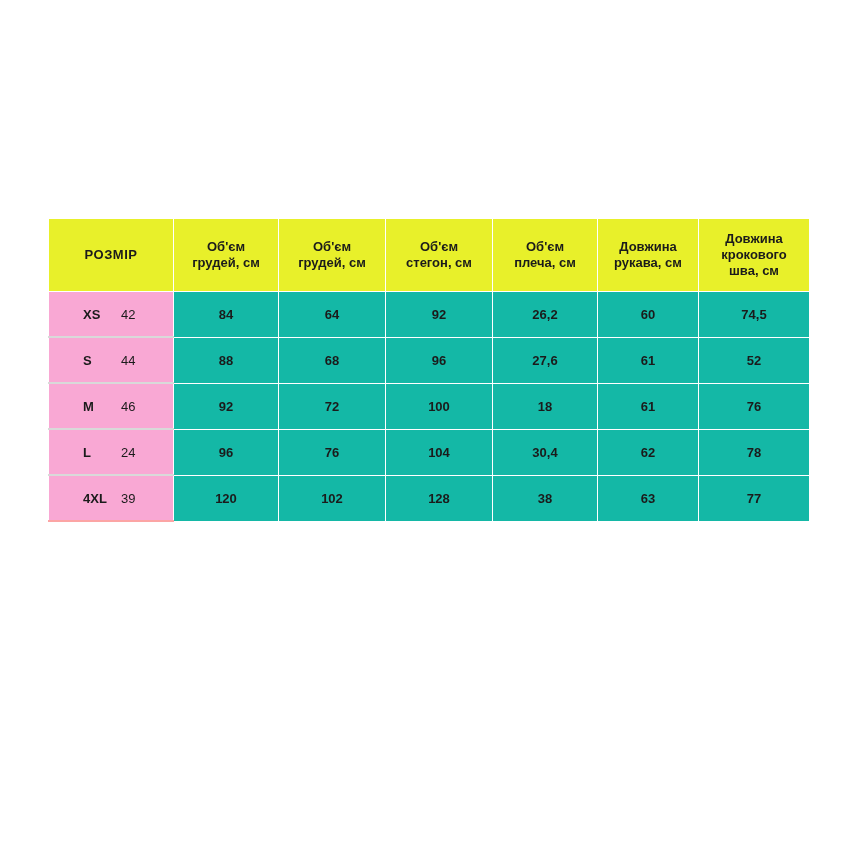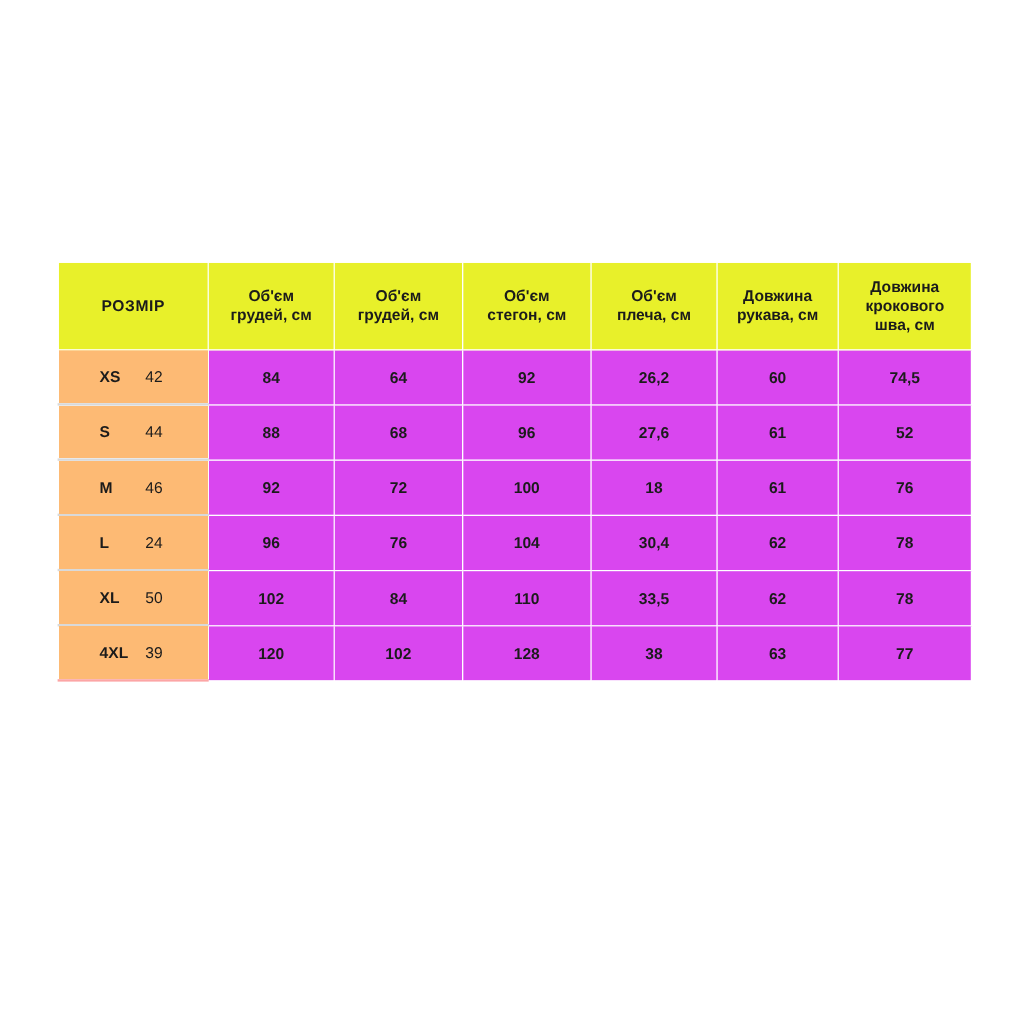--- a/index.html
+++ b/index.html
@@ -50,28 +50,28 @@
   }
   thead th.col-chest { width: 104px; }
   thead th.col-waist { width: 106px; }
   thead th.col-hips  { width: 106px; }
   thead th.col-shoulder { width: 104px; }
   thead th.col-sleeve { width: 100px; }
   thead th.col-inseam { width: 110px; }
 
   tbody td {
     height: 44px;
-    background: #d946ef;
+    background: #14b8a6;
     border-left: 1px solid #ffffff;
     border-right: 1px solid #ffffff;
     border-top: none;
     border-bottom: 2px solid #ffffff;
   }
   tbody td.size-cell {
-    background: #fdba74;
+    background: #f9a8d4;
     position: relative;
   }
   tbody td.size-cell .letter {
     position: absolute;
     left: 34px;
     top: 50%;
     transform: translateY(-50%);
     font-weight: bold;
   }
   tbody td.size-cell .num {
@@ -170,32 +170,20 @@
           </td>
           <td>96</td>
           <td>76</td>
           <td>104</td>
           <td>30,4</td>
           <td>62</td>
           <td>78</td>
         </tr>
         <tr>
           <td class="size-cell">
-            <span class="letter">XL</span>
-            <span class="num">50</span>
-          </td>
-          <td>102</td>
-          <td>84</td>
-          <td>110</td>
-          <td>33,5</td>
-          <td>62</td>
-          <td>78</td>
-        </tr>
-        <tr>
-          <td class="size-cell">
             <span class="letter">4XL</span>
             <span class="num">39</span>
           </td>
           <td>120</td>
           <td>102</td>
           <td>128</td>
           <td>38</td>
           <td>63</td>
           <td>77</td>
         </tr>

